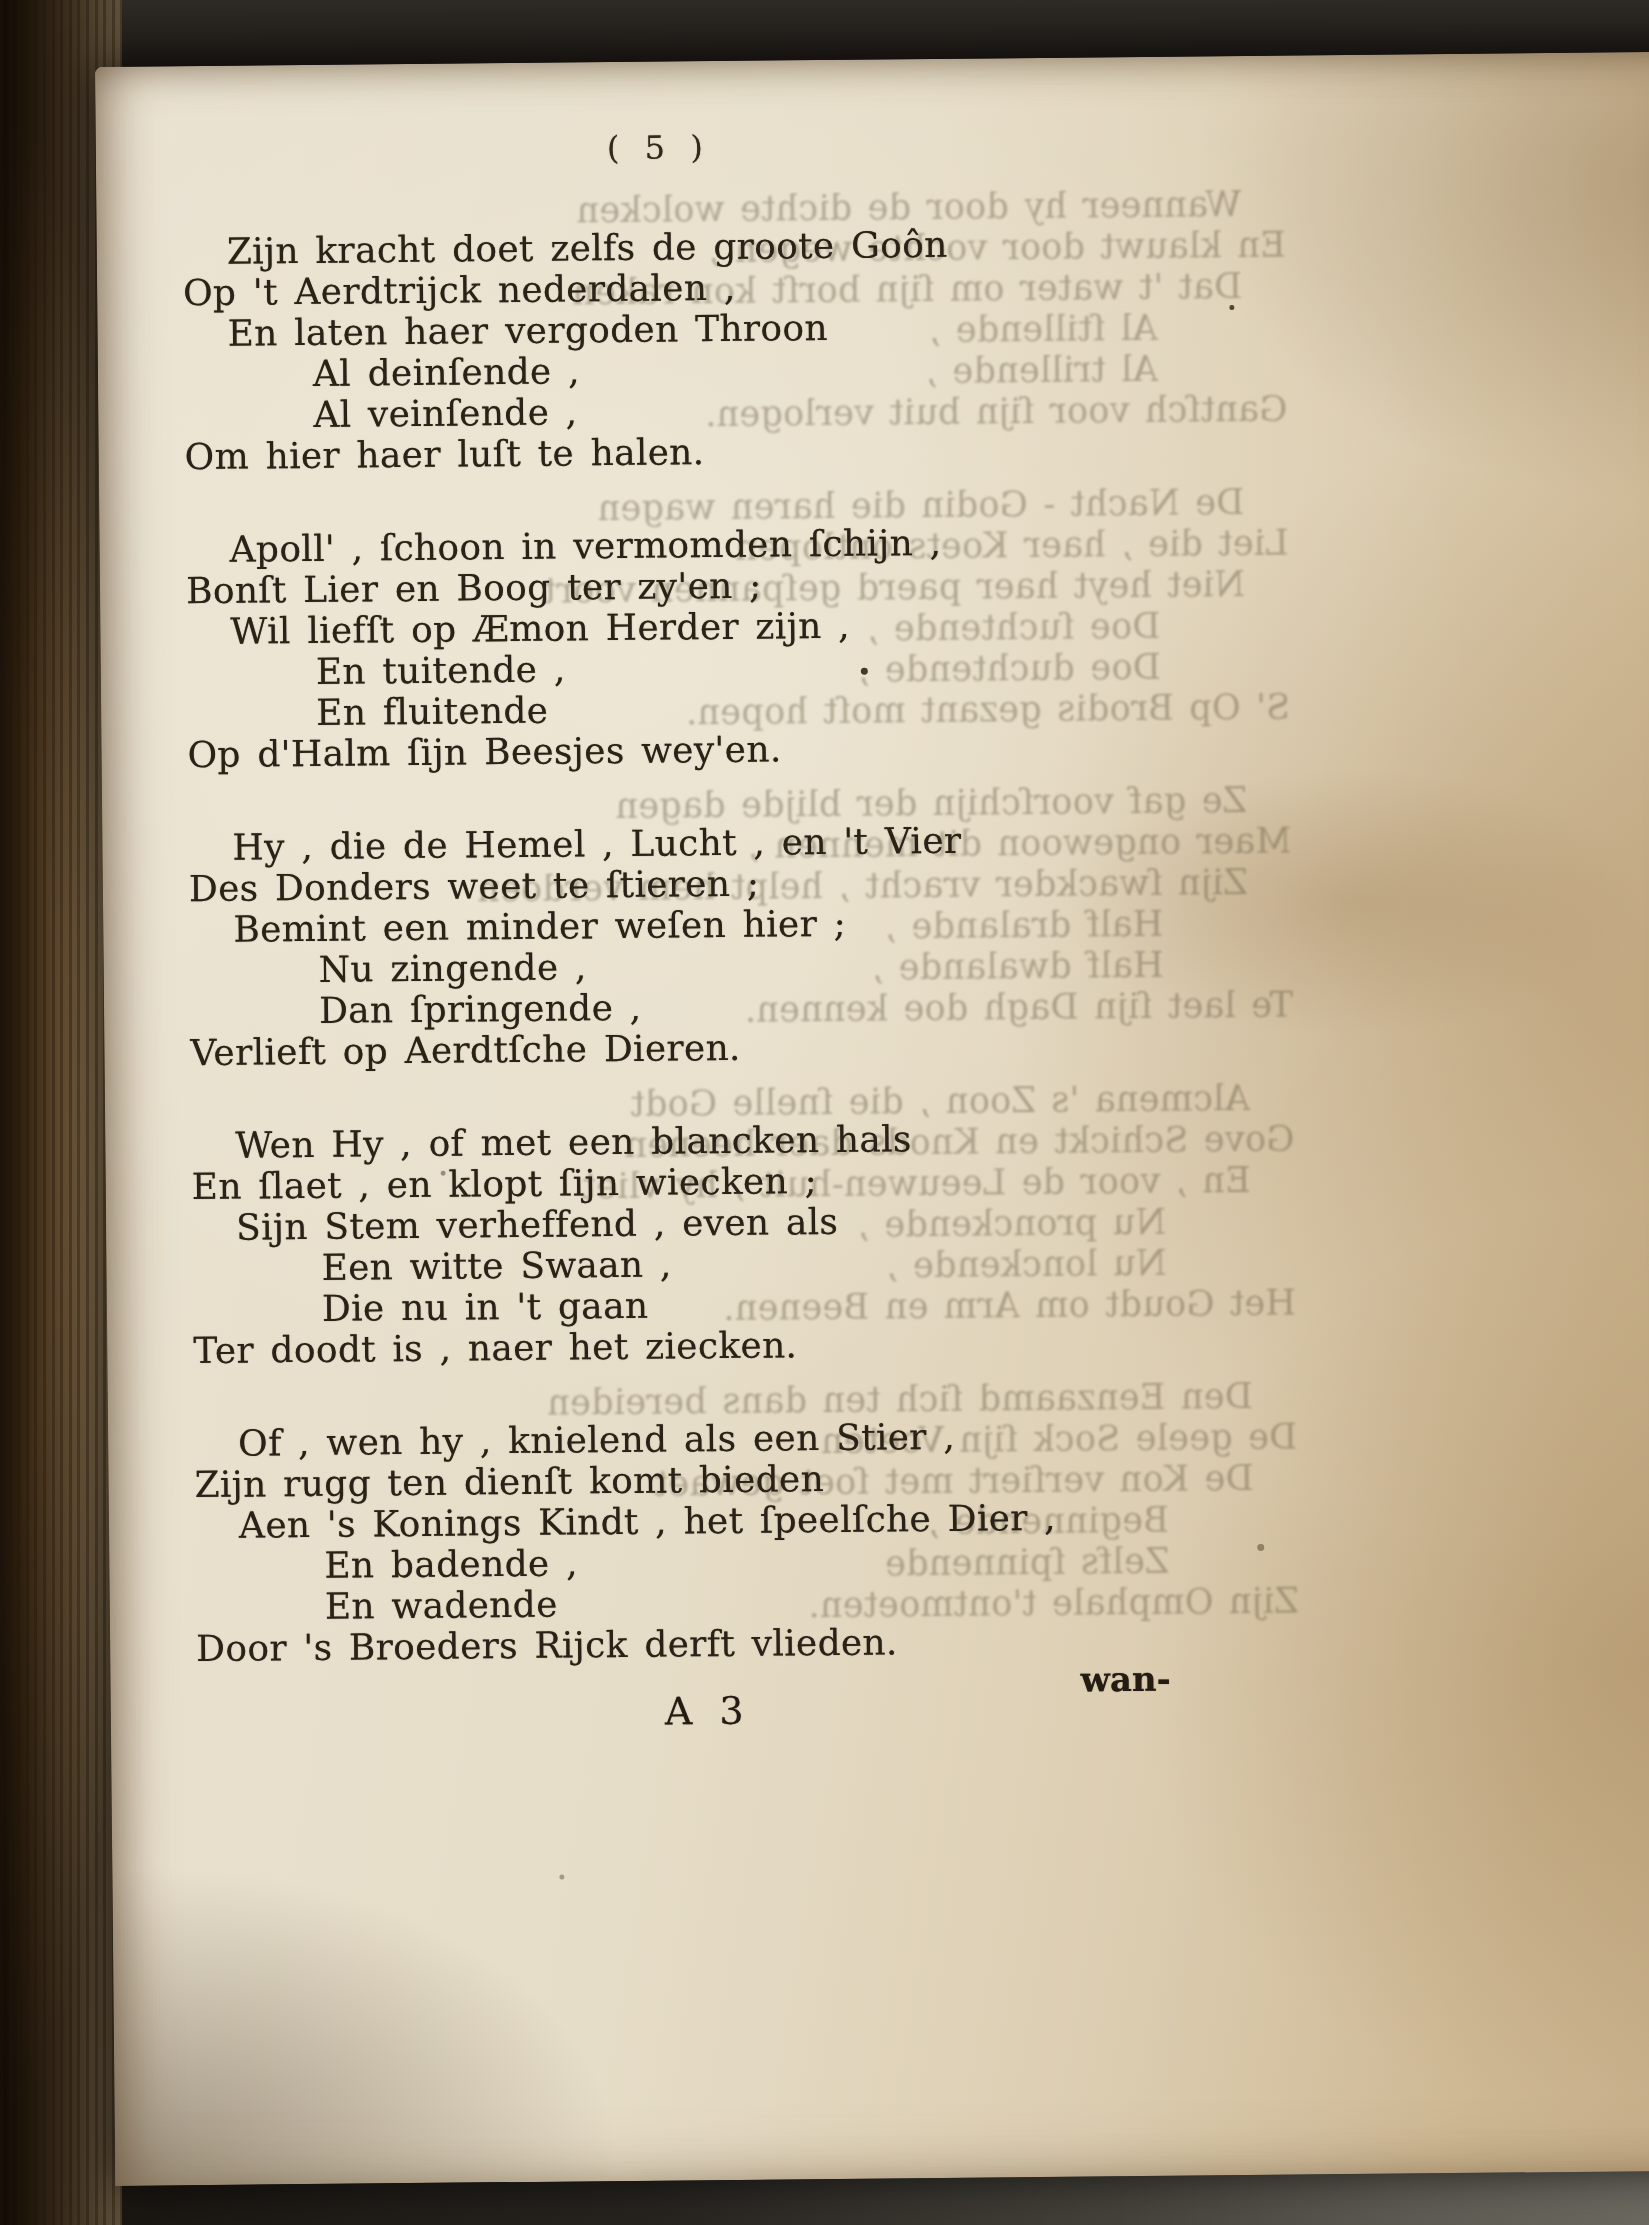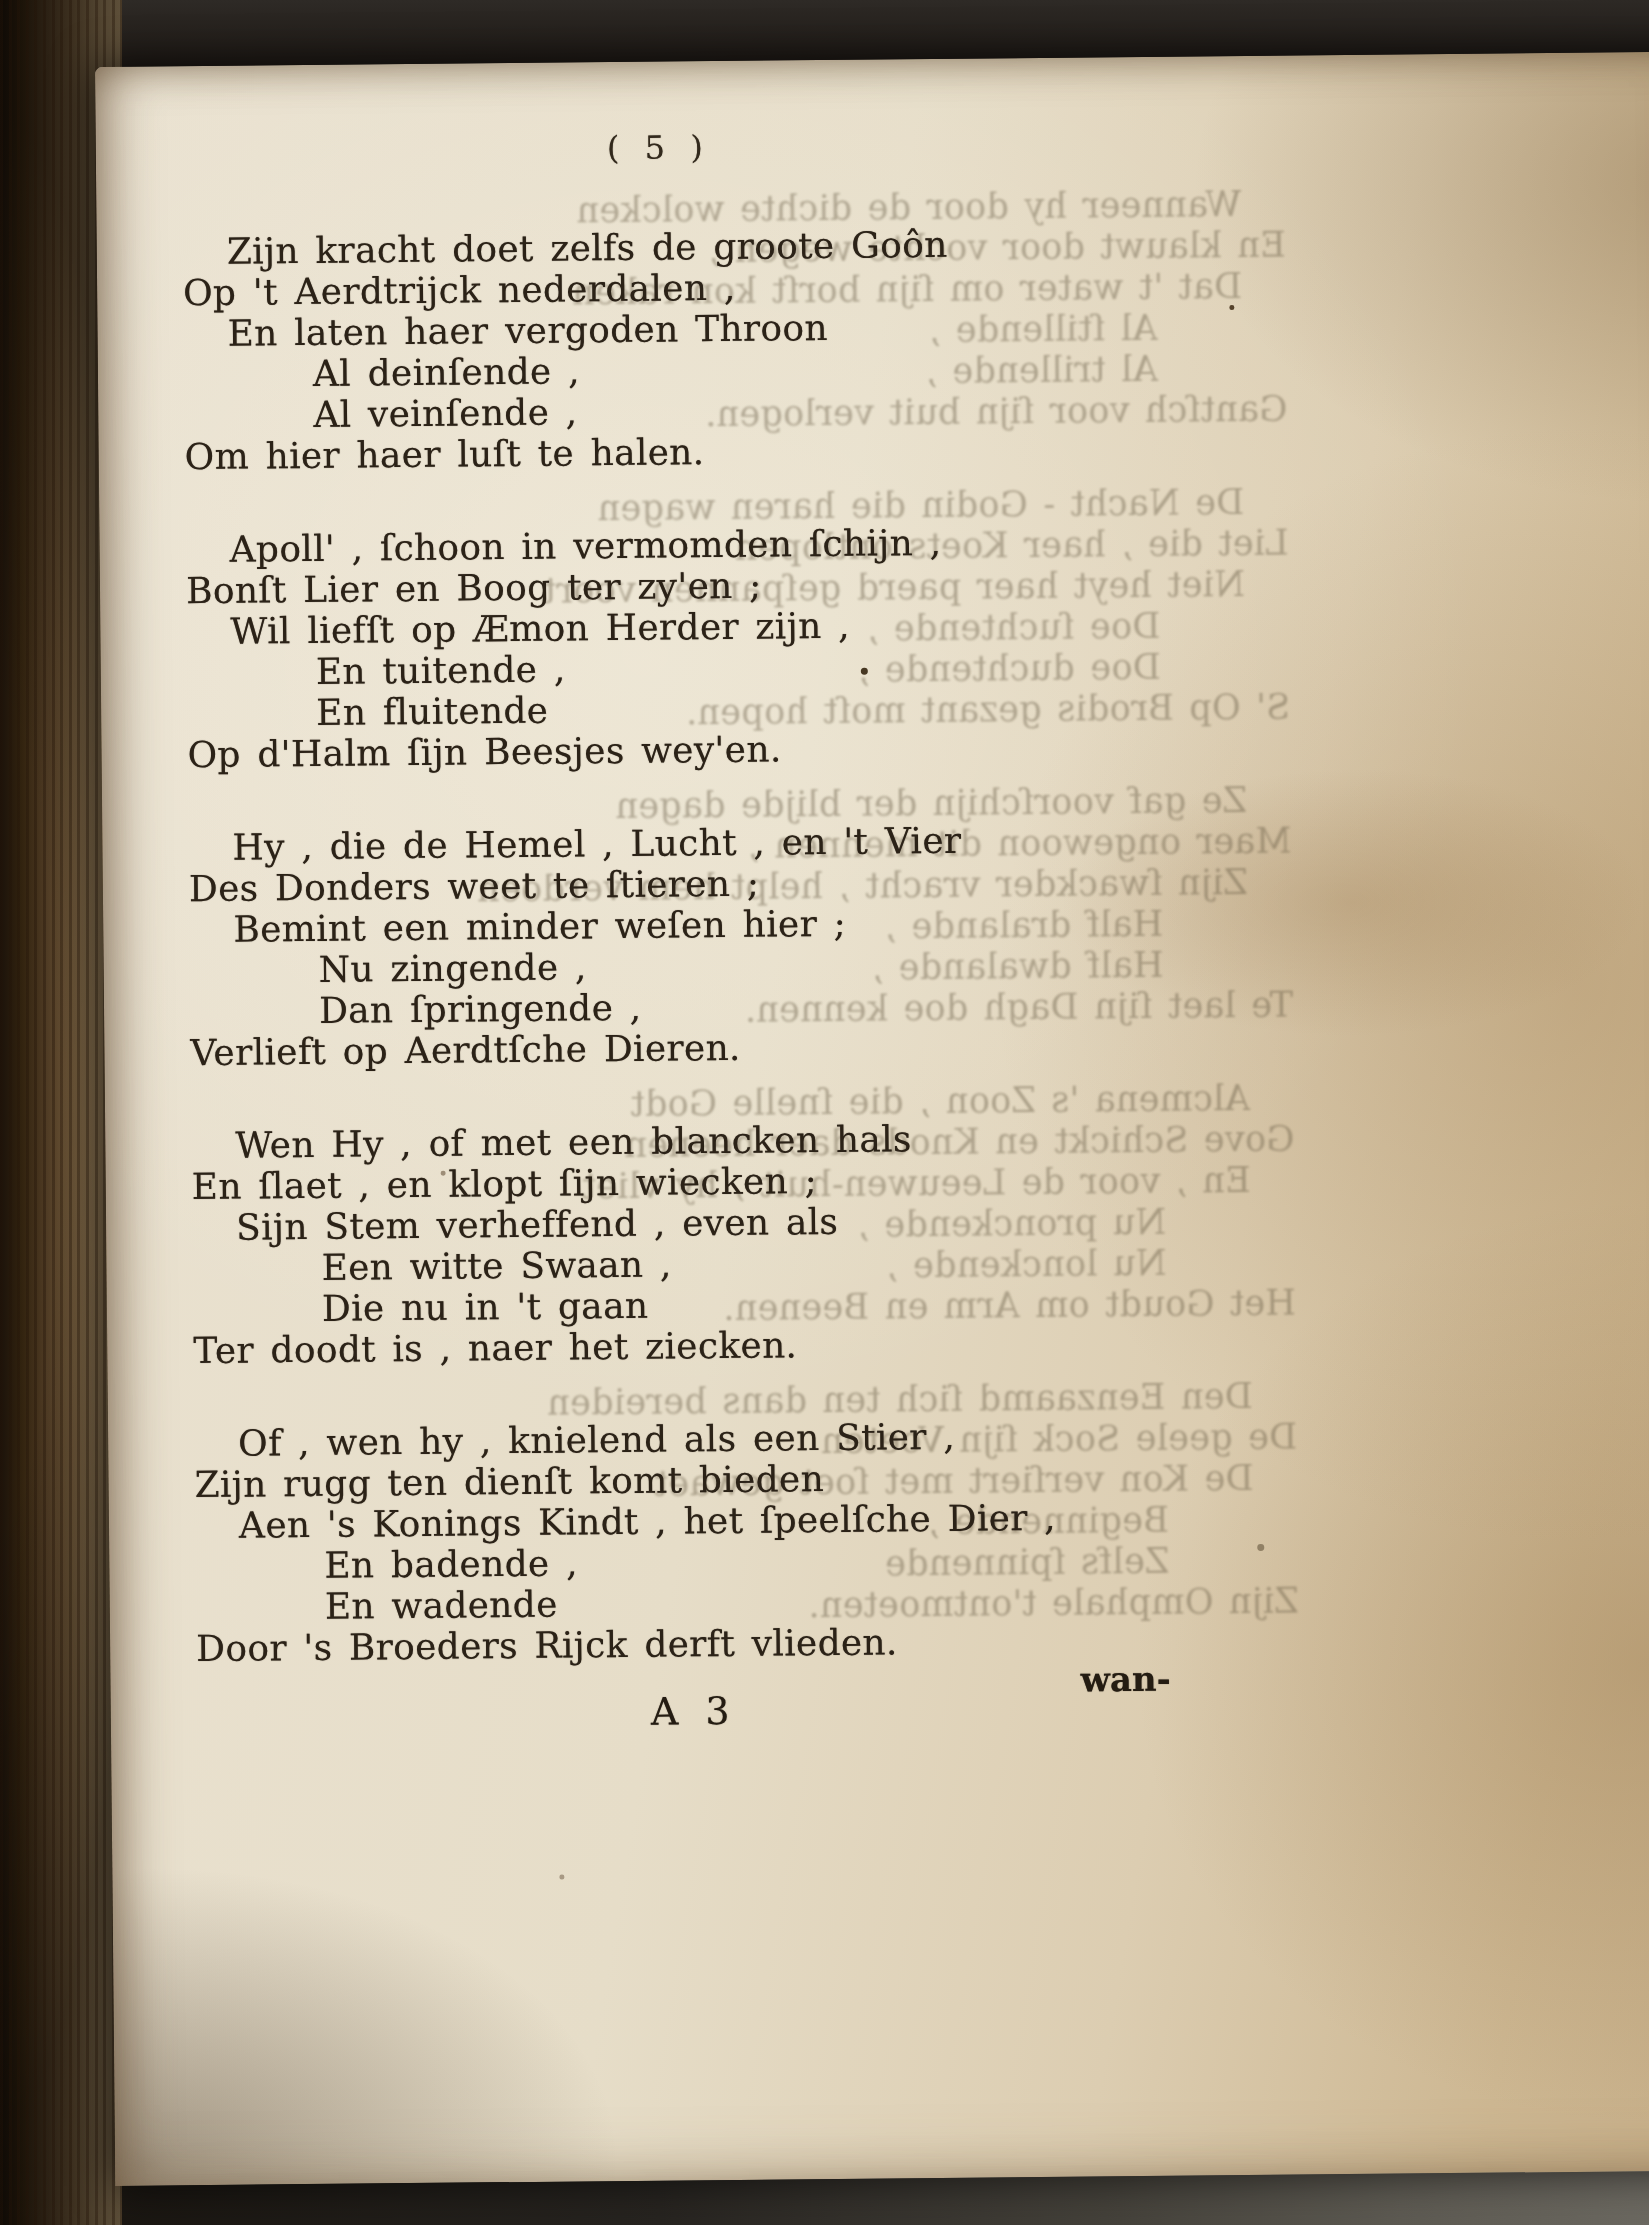--- a/index.html
+++ b/index.html
@@ -49,21 +49,21 @@
   .poem{position:absolute;left:86px;top:165px;font-size:36px;color:#2b2217;letter-spacing:0.3px;word-spacing:4.8px;}
   .poem .line{height:41px;line-height:41px;white-space:pre;text-shadow:0 0 1px rgba(43,34,23,.6);}
   .stanza{margin-bottom:52px;}
   .line.i1{padding-left:44px;}
   .line.i2{padding-left:129px;}
   .bleed{
     position:absolute;left:514px;top:128px;width:675px;font-size:35px;letter-spacing:0.3px;word-spacing:3.8px;
     color:rgba(98,86,64,.52);transform:scaleX(-1);filter:blur(1.3px);opacity:.8;
   }
   .bleed .line{height:41px;line-height:41px;white-space:pre;}
-  .sig{position:absolute;left:540px;top:1628px;font-size:38px;color:#241c12;white-space:pre;word-spacing:15px;
+  .sig{position:absolute;left:554px;top:1628px;font-size:38px;color:#241c12;white-space:pre;word-spacing:15px;
     text-shadow:0 0 1px rgba(36,28,18,.6);}
   .catch{position:absolute;left:970px;top:1602px;font-size:34px;font-weight:700;color:#241c12;
     text-shadow:0 0 1px rgba(36,28,18,.65);}
 </style>
 </head>
 <body>
 
 <div class="floor"></div>
 <div class="spine"></div>
 

